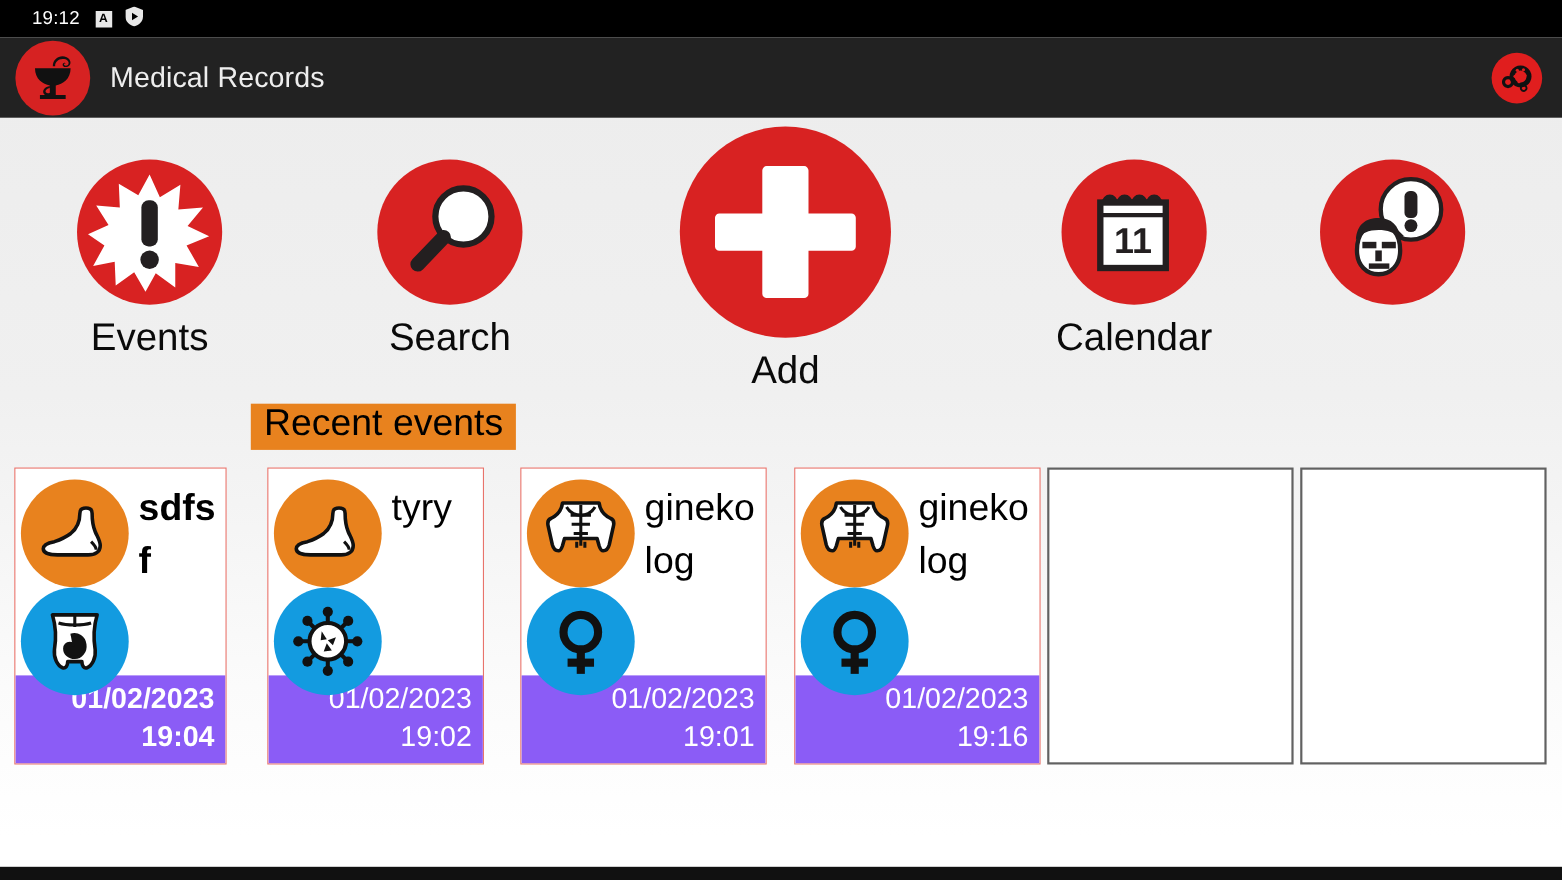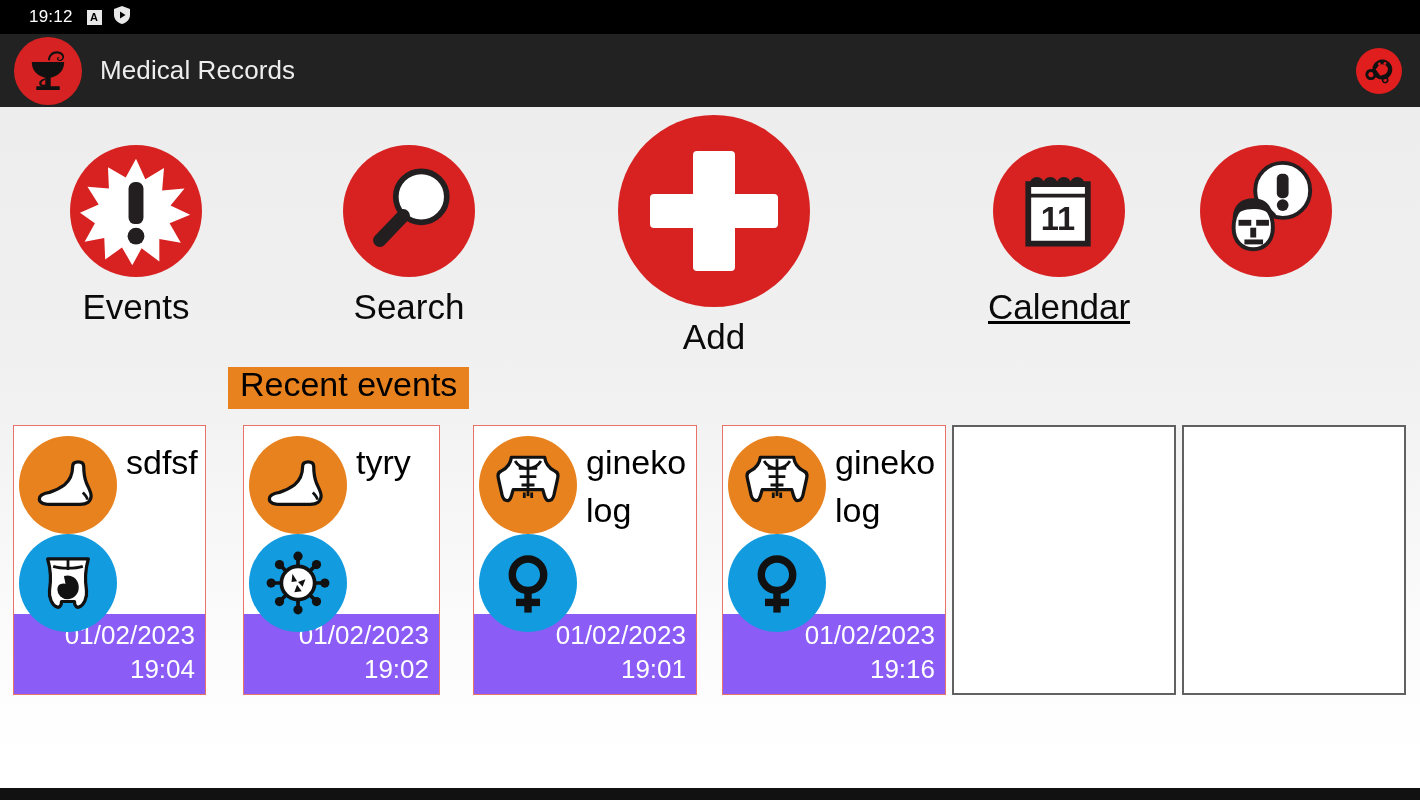--- a/index.html
+++ b/index.html
@@ -83,21 +83,21 @@
   .navcircle.small { width: 132px; height: 132px; }
   .navcircle.big { width: 192px; height: 192px; }
   .navlabel {
     font-size: 35px; color: #0a0a0a;
     margin-top: 10px; white-space: nowrap;
     font-weight: 400;
   }
   #nav-events   { left: 70px;   top: 38px; }
   #nav-search   { left: 343px;  top: 38px; }
   #nav-add      { left: 618px;  top: 8px;  }
-  #nav-calendar { left: 988px;  top: 38px; text-decoration: underline; }
+  #nav-calendar { left: 960px;  top: 38px; }
   #nav-reminders{ left: 1200px; top: 38px; }
 
   
   .sec-head {
     position: absolute;
     font-size: 34px; color: #000;
     padding: 0 12px 6px 12px;
     line-height: 1.05;
     white-space: nowrap;
   }
@@ -144,21 +144,21 @@
   }
   .card-foot {
     flex: none;
     background: #8b5cf6;
     color: #ffffff;
     text-align: right;
     font-size: 26px;
     line-height: 1.28;
     padding: 5px 10px 8px 6px;
   }
-  #card-0 { left: 13px;   width: 193px; }
+  #card-0 { left: 13px;   width: 193px; font-weight: bold; }
   #card-1 { left: 243px;  width: 197px; }
   #card-2 { left: 473px;  width: 224px; }
   #card-3 { left: 722px;  width: 224px; }
   #card-4 { left: 952px;  width: 224px; }
   #card-5 { left: 1182px; width: 224px; }
 
   
   .navbar-bottom {
     position: absolute; bottom: 0; left: 0;
     width: 1420px; height: 12px;

